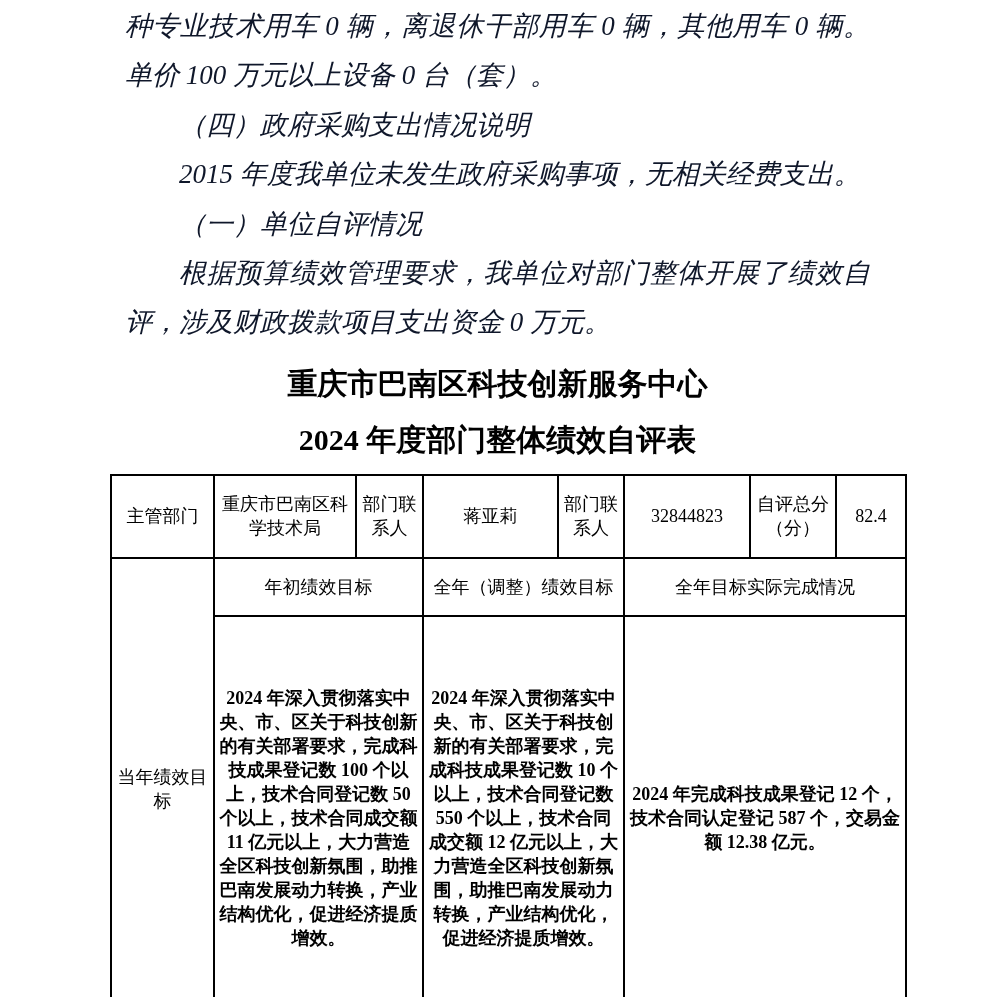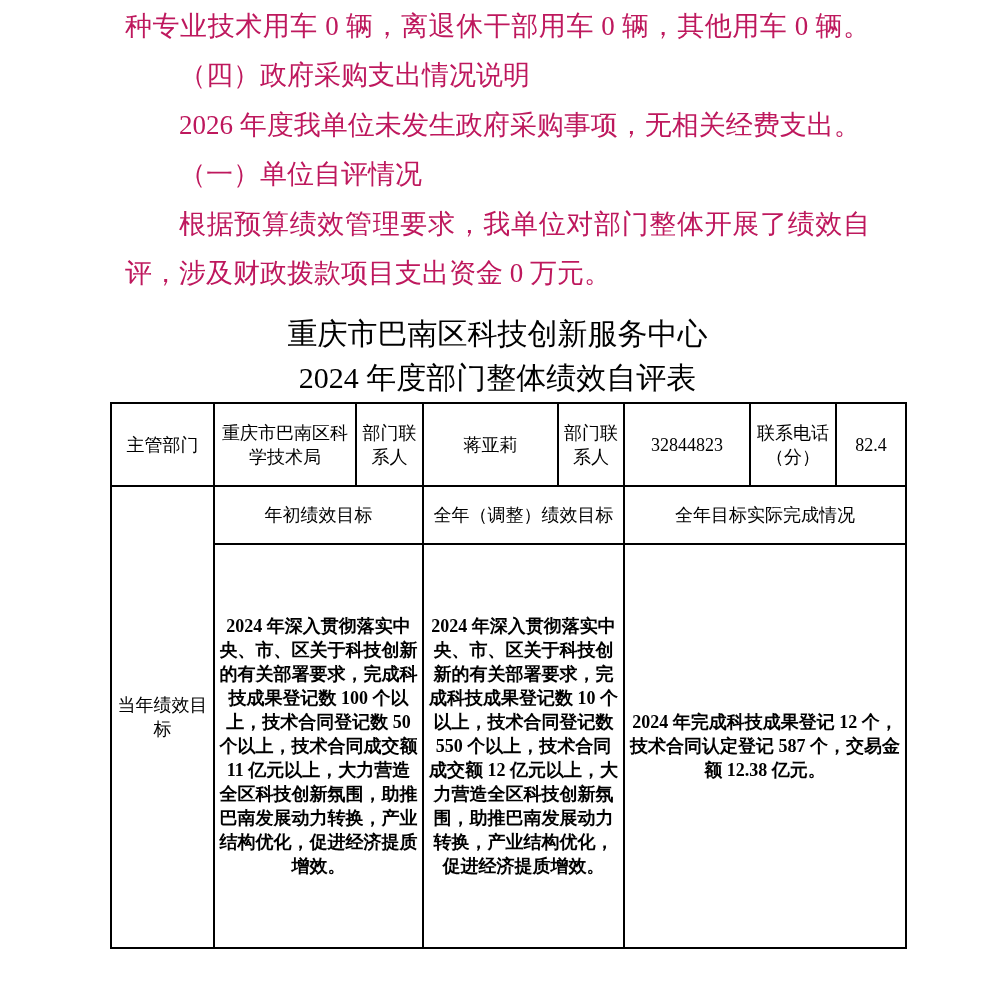--- a/index.html
+++ b/index.html
@@ -15,38 +15,39 @@
   .doc {
     box-sizing:border-box;
     width:100%;
     padding:2px 130px 0 125px;
   }
   .line {
     margin:0;
     font-size:27px;
     line-height:49.4px;
     white-space:nowrap;
-    color:#be185d;
+    color:#0f172a;
+    font-style:italic;
   }
   .justify {
     white-space:normal;
     text-align:justify;
     text-align-last:justify;
   }
   .indent { text-indent:54px; }
   .hei {
     font-family:"Liberation Sans","DejaVu Sans",sans-serif;
     font-weight:bold;
   }
   .titleblock { margin-top:14px; text-align:center; }
   .title {
-    margin:0;
+    margin:12px;
     font-size:30px;
     line-height:44px;
-    font-weight:normal;
+    font-weight:bold;
     font-family:"Liberation Serif","DejaVu Serif",serif;
   }
   table.eval {
     border-collapse:collapse;
     table-layout:fixed;
     width:795px;
     margin-left:-15px;
     margin-top:2px;
   }
   table.eval td {
@@ -66,22 +67,23 @@
   td.al { text-align:left; }
   td.content { line-height:27.5px; }
 </style>
 </head>
 <body>
 
 <div class="page">
   <div class="doc">
 
     <p class="line justify">种专业技术用车 0 辆，离退休干部用车 0 辆，其他用车 0 辆。</p>
+    <p class="line">单价 100 万元以上设备 0 台（套）。</p>
     <p class="line indent">（四）政府采购支出情况说明</p>
-    <p class="line indent">2026 年度我单位未发生政府采购事项，无相关经费支出。</p>
+    <p class="line indent">2015 年度我单位未发生政府采购事项，无相关经费支出。</p>
     <p class="line indent">（一）单位自评情况</p>
     <p class="line indent justify">根据预算绩效管理要求，我单位对部门整体开展了绩效自</p>
     <p class="line">评，涉及财政拨款项目支出资金 0 万元。</p>
 
     <div class="titleblock">
       <h2 class="title">重庆市巴南区科技创新服务中心</h2>
       <h2 class="title">2024 年度部门整体绩效自评表</h2>
     </div>
 
     <table class="eval">
@@ -96,21 +98,21 @@
         <col style="width:70px">
       </colgroup>
       <tbody>
           <tr class="r1">
         <td>主管部门</td>
         <td class="al">重庆市巴南区科学技术局</td>
         <td>部门联系人</td>
         <td>蒋亚莉</td>
         <td>部门联系人</td>
         <td>32844823</td>
-        <td>联系电话（分）</td>
+        <td>自评总分（分）</td>
         <td>82.4</td>
       </tr>
       <tr class="r2">
         <td rowspan="2">当年绩效目标</td>
         <td colspan="2">年初绩效目标</td>
         <td colspan="2">全年（调整）绩效目标</td>
         <td colspan="3">全年目标实际完成情况</td>
       </tr>
       <tr class="r3">
         <td colspan="2" class="content">2024 年深入贯彻落实中央、市、区关于科技创新的有关部署要求，完成科技成果登记数 100 个以上，技术合同登记数 50 个以上，技术合同成交额 11 亿元以上，大力营造全区科技创新氛围，助推巴南发展动力转换，产业结构优化，促进经济提质增效。</td>

